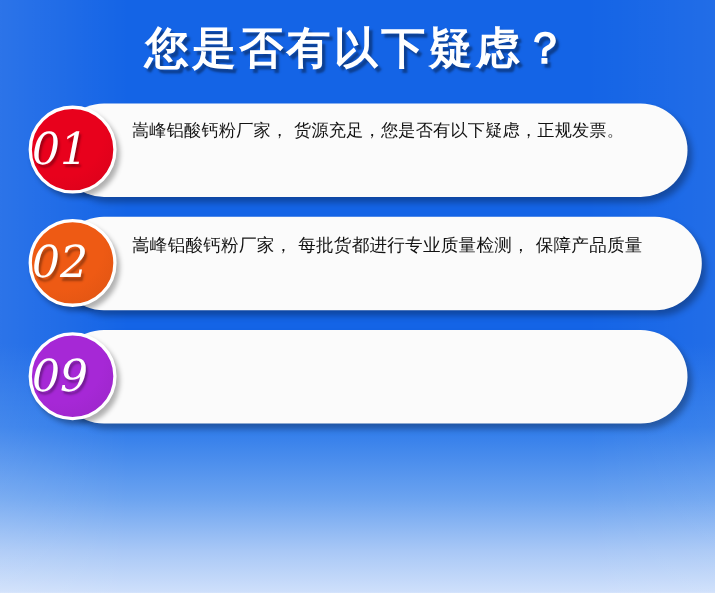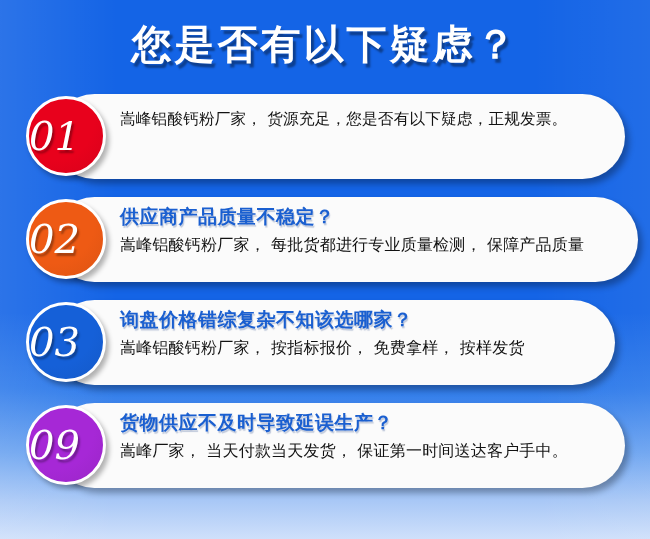--- a/index.html
+++ b/index.html
@@ -161,41 +161,26 @@
         <div class="body-text">嵩峰铝酸钙粉厂家， 货源充足，您是否有以下疑虑，正规发票。</div>
       </div>
     </div>
 
     <div class="row" data-row="1">
       <div class="card"></div>
       <div class="badge" style="background: radial-gradient(circle at 35% 30%, rgb(238, 90, 20) 0%, rgb(238, 90, 20) 55%, rgba(0, 0, 0, 0.12) 130%), rgb(238, 90, 20);">
         <span class="badge-num">02</span>
       </div>
       <div class="texts">
-        <div class="heading">供应商产品质量不稳定？</div>
         <div class="body-text">嵩峰铝酸钙粉厂家， 每批货都进行专业质量检测， 保障产品质量</div>
       </div>
     </div>
 
-    <div class="row" data-row="2">
-      <div class="card"></div>
-      <div class="badge" style="background: radial-gradient(circle at 35% 30%, rgb(21, 96, 216) 0%, rgb(21, 96, 216) 55%, rgba(0, 0, 0, 0.12) 130%), rgb(21, 96, 216);">
-        <span class="badge-num">03</span>
-      </div>
-      <div class="texts">
-        <div class="heading">询盘价格错综复杂不知该选哪家？</div>
-        <div class="body-text">嵩峰铝酸钙粉厂家， 按指标报价， 免费拿样， 按样发货</div>
-      </div>
-    </div>
 
     <div class="row" data-row="3">
       <div class="card"></div>
       <div class="badge" style="background: radial-gradient(circle at 35% 30%, rgb(166, 40, 214) 0%, rgb(166, 40, 214) 55%, rgba(0, 0, 0, 0.12) 130%), rgb(166, 40, 214);">
         <span class="badge-num">09</span>
-      </div>
-      <div class="texts">
-        <div class="heading">货物供应不及时导致延误生产？</div>
-        <div class="body-text">嵩峰厂家， 当天付款当天发货， 保证第一时间送达客户手中。</div>
       </div>
     </div>
 
   </div>
 </div>
 
 </body></html>

